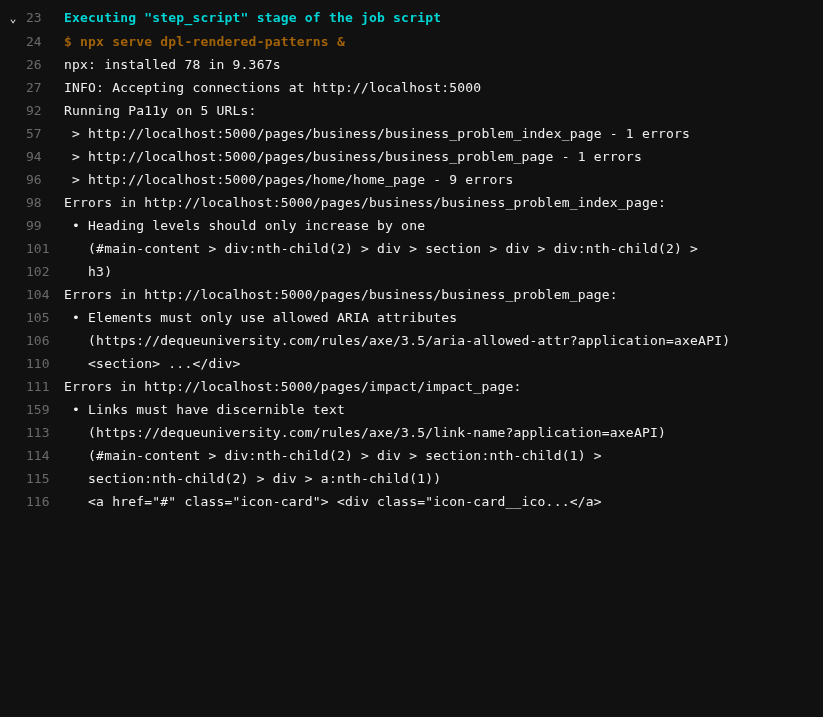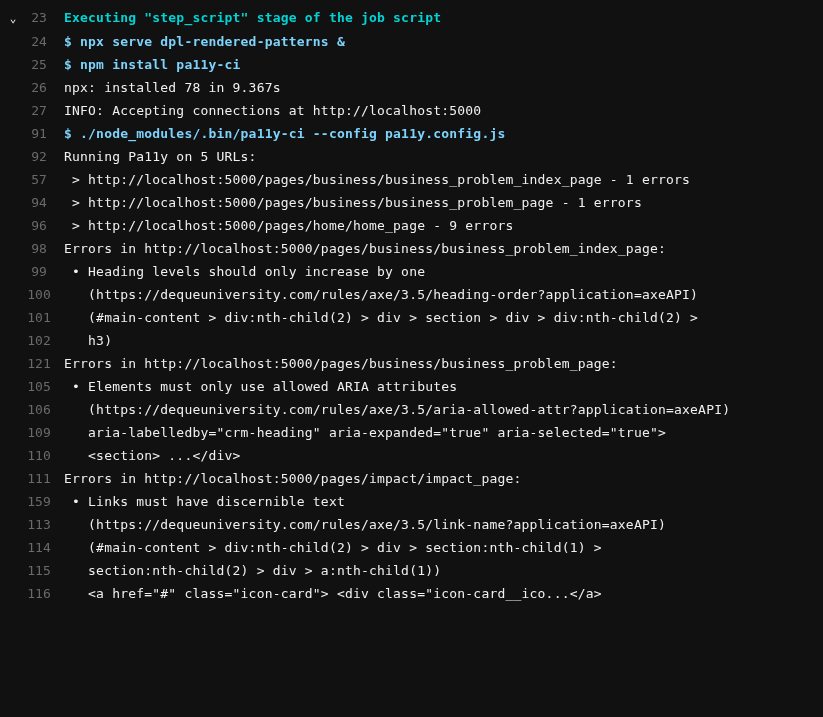--- a/index.html
+++ b/index.html
@@ -27,37 +27,37 @@
     .collapse-icon {
       width: 26px;
       text-align: center;
       color: #ffffff;
       font-size: 11px;
       padding-top: 1px;
       flex-shrink: 0;
     }
     .line-number {
       width: 38px;
-      text-align: center;
+      text-align: left;
       padding-right: 12px;
       color: #6a6a6a;
       flex-shrink: 0;
       user-select: none;
     }
     .line-content {
       flex: 1;
       white-space: pre;
       letter-spacing: 0.2px;
     }
     .text-cyan {
       color: #00d4d4;
       font-weight: bold;
     }
     .text-green {
-      color: #7dd3fc;
+      color: #a16207;
       font-weight: bold;
     }
     .text-white {
       color: #f0f0f0;
     }
   </style>
 </head>
 <body>
 
 <div class="log-container">
@@ -66,37 +66,27 @@
       <span class="line-number">23</span>
       <span class="line-content text-cyan">Executing "step_script" stage of the job script</span>
     </div>
     <div class="log-line">
       <span class="collapse-icon"></span>
       <span class="line-number">24</span>
       <span class="line-content text-green">$ npx serve dpl-rendered-patterns &amp;</span>
     </div>
     <div class="log-line">
       <span class="collapse-icon"></span>
-      <span class="line-number">25</span>
-      <span class="line-content text-green">$ npm install pa11y-ci</span>
-    </div>
-    <div class="log-line">
-      <span class="collapse-icon"></span>
       <span class="line-number">26</span>
       <span class="line-content text-white">npx: installed 78 in 9.367s</span>
     </div>
     <div class="log-line">
       <span class="collapse-icon"></span>
       <span class="line-number">27</span>
       <span class="line-content text-white">INFO: Accepting connections at http://localhost:5000</span>
-    </div>
-    <div class="log-line">
-      <span class="collapse-icon"></span>
-      <span class="line-number">91</span>
-      <span class="line-content text-green">$ ./node_modules/.bin/pa11y-ci --config pa11y.config.js</span>
     </div>
     <div class="log-line">
       <span class="collapse-icon"></span>
       <span class="line-number">92</span>
       <span class="line-content text-white">Running Pa11y on 5 URLs:</span>
     </div>
     <div class="log-line">
       <span class="collapse-icon"></span>
       <span class="line-number">57</span>
       <span class="line-content text-white"> &gt; http://localhost:5000/pages/business/business_problem_index_page - 1 errors</span>
@@ -116,52 +106,42 @@
       <span class="line-number">98</span>
       <span class="line-content text-white">Errors in http://localhost:5000/pages/business/business_problem_index_page:</span>
     </div>
     <div class="log-line">
       <span class="collapse-icon"></span>
       <span class="line-number">99</span>
       <span class="line-content text-white"> • Heading levels should only increase by one</span>
     </div>
     <div class="log-line">
       <span class="collapse-icon"></span>
-      <span class="line-number">100</span>
-      <span class="line-content text-white">   (https://dequeuniversity.com/rules/axe/3.5/heading-order?application=axeAPI)</span>
-    </div>
-    <div class="log-line">
-      <span class="collapse-icon"></span>
       <span class="line-number">101</span>
       <span class="line-content text-white">   (#main-content &gt; div:nth-child(2) &gt; div &gt; section &gt; div &gt; div:nth-child(2) &gt;</span>
     </div>
     <div class="log-line">
       <span class="collapse-icon"></span>
       <span class="line-number">102</span>
       <span class="line-content text-white">   h3)</span>
     </div>
     <div class="log-line">
       <span class="collapse-icon"></span>
-      <span class="line-number">121</span>
+      <span class="line-number">104</span>
       <span class="line-content text-white">Errors in http://localhost:5000/pages/business/business_problem_page:</span>
     </div>
     <div class="log-line">
       <span class="collapse-icon"></span>
       <span class="line-number">105</span>
       <span class="line-content text-white"> • Elements must only use allowed ARIA attributes</span>
     </div>
     <div class="log-line">
       <span class="collapse-icon"></span>
       <span class="line-number">106</span>
       <span class="line-content text-white">   (https://dequeuniversity.com/rules/axe/3.5/aria-allowed-attr?application=axeAPI)</span>
-    </div>
-    <div class="log-line">
-      <span class="collapse-icon"></span>
-      <span class="line-number">109</span>
-      <span class="line-content text-white">   aria-labelledby="crm-heading" aria-expanded="true" aria-selected="true"&gt;</span>
     </div>
     <div class="log-line">
       <span class="collapse-icon"></span>
       <span class="line-number">110</span>
       <span class="line-content text-white">   &lt;section&gt; ...&lt;/div&gt;</span>
     </div>
     <div class="log-line">
       <span class="collapse-icon"></span>
       <span class="line-number">111</span>
       <span class="line-content text-white">Errors in http://localhost:5000/pages/impact/impact_page:</span>

